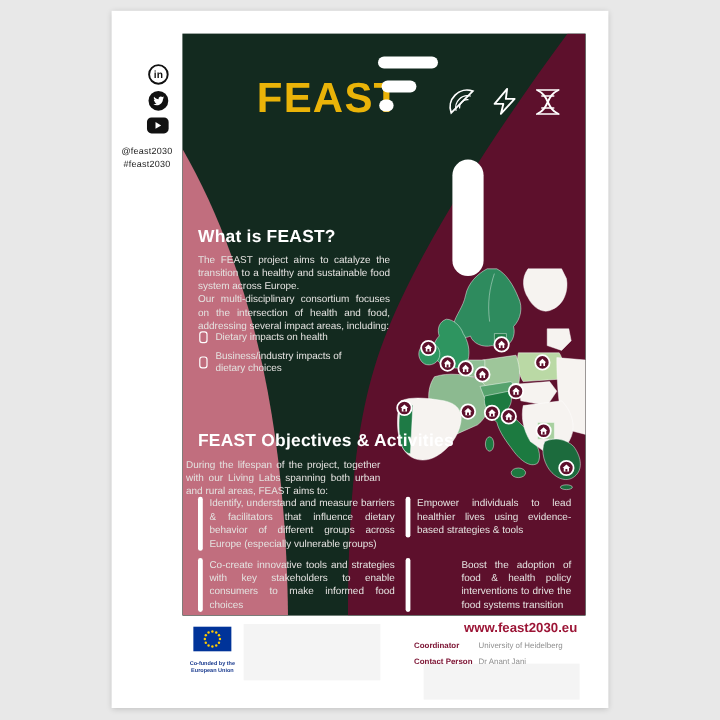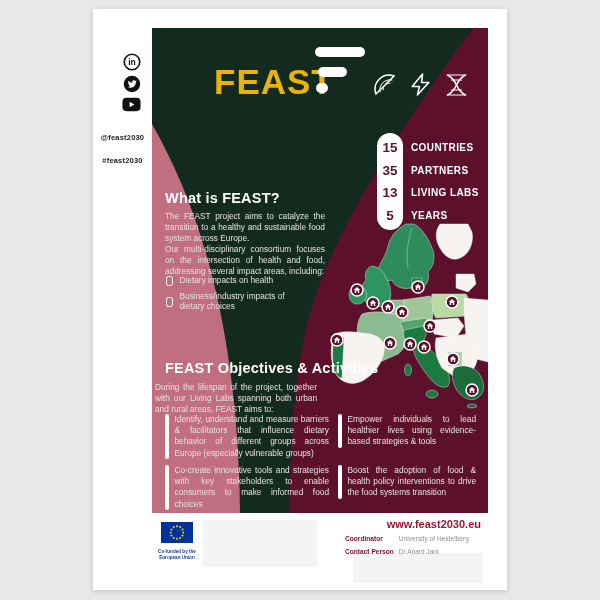--- a/index.html
+++ b/index.html
@@ -9,21 +9,21 @@
     position:relative;overflow:hidden;
   }
   .page{
     position:absolute;left:93px;top:9px;width:414px;height:581px;
     background:#ffffff;box-shadow:0 1px 5px rgba(0,0,0,.18);
   }
   
   .social{position:absolute;left:0;top:40px;width:77px;text-align:center;}
   .soc-ic{display:block;margin:4px auto;}
   .handles{position:absolute;left:0;top:110px;width:59px;text-align:center;}
-  .handle{font-size:7.5px;font-weight:bold;color:#222;letter-spacing:.2px;margin-top:14px;}
+  .handle{font-size:7.5px;font-weight:normal;color:#222;letter-spacing:.2px;margin-top:2px;}
   
   .poster{
     position:absolute;left:59px;top:19px;width:336px;height:485px;
     background:#132a1f;overflow:hidden;
   }
   .poster svg.bgshapes{position:absolute;left:0;top:0;z-index:0;}
   .poster .mapwrap{position:absolute;left:176px;top:194px;width:160px;height:290px;z-index:1;}
   .layer{position:absolute;z-index:2;}
   
   .logo-title{left:62px;top:34px;color:#eab308;font-size:35px;font-weight:bold;letter-spacing:1px;}
@@ -50,21 +50,21 @@
   .bullet-ic{flex:none;width:4.5px;height:8px;border:1.2px solid #fff;border-radius:2.5px;
     margin:1px 7px 0 1px;}
   .bullet-t{color:#e4e2e0;font-size:8.3px;line-height:1.3;}
   .sec-obj-h{left:13px;top:332px;text-align:center;}
   .sec-obj-p{left:3px;top:354px;width:162px;}
   .obj{display:flex;}
   .obj-bar{flex:none;width:3.5px;background:#fff;border-radius:2px;margin-right:6px;}
   .obj-l1{left:13px;top:386px;width:164px;}
   .obj-l2{left:13px;top:437px;width:164px;}
   .obj-r1{left:186px;top:386px;width:138px;}
-  .obj-r2{left:186px;top:437px;width:138px;}
+  .obj-r2{left:186px;top:437px;width:138px;gap:37px;}
   
   .eu{position:absolute;left:60px;top:513px;width:48px;text-align:center;}
   .eu-caption{font-size:4.6px;line-height:1.25;color:#1a3b8f;font-weight:bold;margin-top:2px;}
   .ph-box{position:absolute;background:#f4f4f4;}
   .website{position:absolute;right:26px;top:509px;font-size:11px;font-weight:bold;color:#9c1536;}
   .contact-row{position:absolute;font-size:6.6px;}
   .contact-label{color:#7a1030;font-weight:bold;display:inline-block;width:52px;}
   .contact-value{color:#8f8f8f;}
 </style>
 </head>
@@ -184,38 +184,20 @@
         <path d="M14,2 L4,14 L11,14 L9,22 L20,10 L13,10 Z"></path>
       </svg>
       <svg width="27" height="26" viewBox="0 0 26 26" fill="none" stroke="#fff" stroke-width="1.6" stroke-linecap="round">
         <path d="M4,3 C15,8 11,18 22,23"></path>
         <path d="M22,3 C11,8 15,18 4,23"></path>
         <path d="M5,3 L21,3 M8,8 L18,8 M8,18 L18,18 M5,23 L21,23" stroke-width="1.2"></path>
       </svg>
     </div>
 
     <div class="stat-pill"></div>
-    <div class="layer stats">
-      <div class="stat-row">
-        <span class="stat-num">15</span>
-        <span class="stat-label">COUNTRIES</span>
-      </div>
-      <div class="stat-row">
-        <span class="stat-num">35</span>
-        <span class="stat-label">PARTNERS</span>
-      </div>
-      <div class="stat-row">
-        <span class="stat-num">13</span>
-        <span class="stat-label">LIVING LABS</span>
-      </div>
-      <div class="stat-row">
-        <span class="stat-num">5</span>
-        <span class="stat-label">YEARS</span>
-      </div>
-    </div>
 
     <div class="layer body-txt sec-what-p1">The FEAST project aims to catalyze the transition to a healthy and sustainable food system across Europe.</div>
     <div class="layer h1 sec-what-h">What is FEAST?</div>
     <div class="layer body-txt sec-what-p2">Our multi-disciplinary consortium focuses on the intersection of health and food, addressing several impact areas, including:</div>
     <div class="layer bullets">
       <div class="bullet">
         <span class="bullet-ic"></span>
         <span class="bullet-t">Dietary impacts on health</span>
       </div>
       <div class="bullet">

